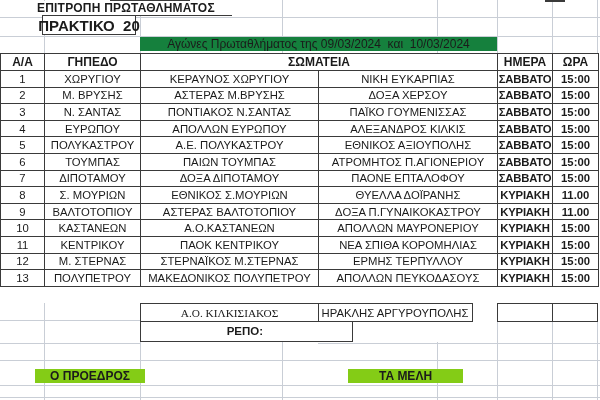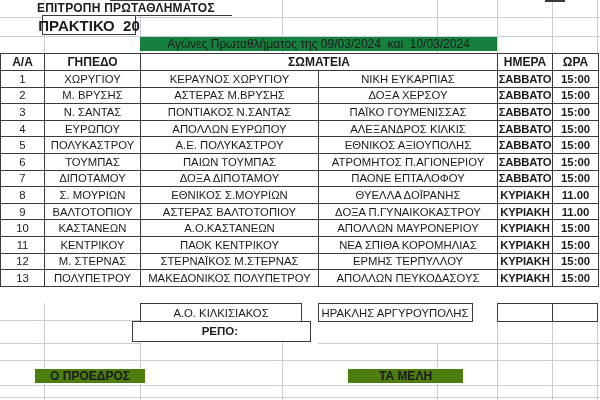--- a/index.html
+++ b/index.html
@@ -48,33 +48,33 @@
   td.c-num{font-size:11.6px;}
   td.c-day{font-size:10.6px;font-weight:bold;letter-spacing:-.2px;}
   td.c-time{font-size:11.6px;font-weight:bold;}
   
   .xcell{
     position:absolute;top:303px;height:19px;z-index:2;
     box-sizing:border-box;border:1.6px solid #3a3a3a;background:#fff;
     display:flex;align-items:center;justify-content:center;
     font-size:11.3px;white-space:nowrap;overflow:hidden;
   }
-  .x-home{left:140px;width:162px;}
+  .x-home{left:140px;width:179px;font-family:Liberation Serif, serif;}
   .x-away{left:317.5px;width:155px;}
   .x-day{left:497px;width:56px;}
   .x-time{left:551.5px;width:46.5px;}
   .bye-box{
-    position:absolute;left:132px;top:320.5px;width:179px;height:21px;z-index:2;
+    position:absolute;left:140px;top:320.5px;width:213px;height:21px;z-index:2;
     box-sizing:border-box;border:1.6px solid #3a3a3a;background:#fff;
     display:flex;align-items:center;justify-content:center;
     font-size:11.5px;white-space:pre;
   }
   .bye-box .lbl{font-weight:bold;}
   
-  .sig{position:absolute;top:369px;z-index:2;font-size:12px;font-weight:bold;text-align:center;background:#4d7c0f;}
+  .sig{position:absolute;top:369px;z-index:2;font-size:12px;font-weight:bold;text-align:center;background:#84cc16;}
   .sig-president{left:35px;width:110px;}
   .sig-members{left:348px;width:115px;}
 </style>
 </head>
 <body>
 
 <div class="gl gl-v" style="left:44px;top:0;height:53px;"></div>
 <div class="gl gl-v" style="left:140px;top:0;height:53px;"></div>
 <div class="gl gl-v" style="left:282px;top:0;height:53px;"></div>
 <div class="gl gl-v" style="left:437px;top:0;height:53px;"></div>

